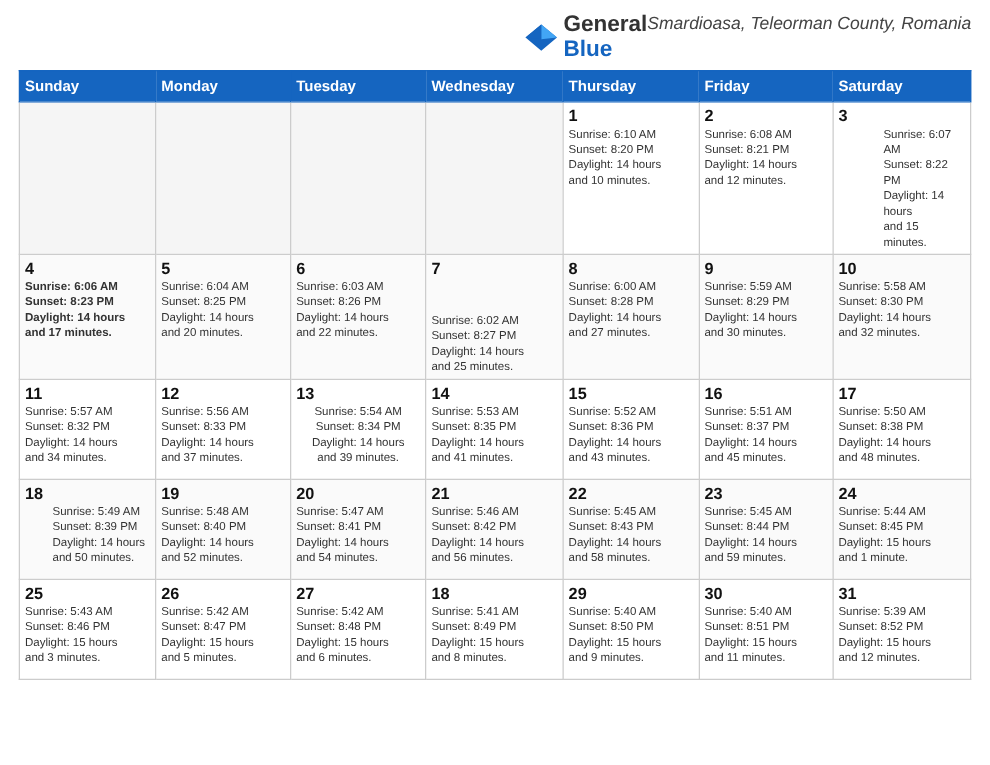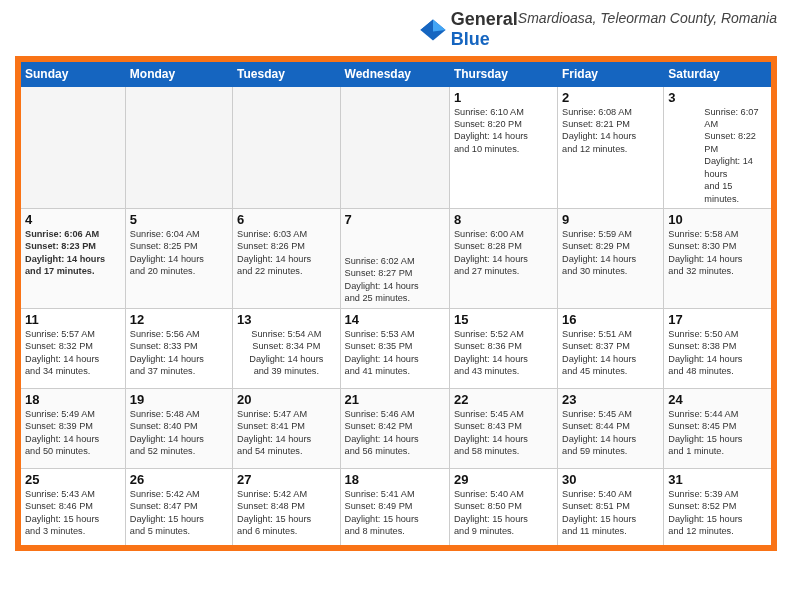--- a/index.html
+++ b/index.html
@@ -53,21 +53,21 @@
       color: #222;
     }
     .subtitle {
       font-size: 14px;
       color: #444;
       font-style: italic;
     }
     .calendar {
       width: 100%;
       border-collapse: collapse;
-      border: 6px solid #f97316;
+      border: 1px solid #f97316;
     }
     .calendar th {
       background: #1565c0;
       color: #fff;
       font-size: 12px;
       font-weight: bold;
       padding: 5px 4px;
       text-align: left;
       border: 1px solid #1565c0;
     }
@@ -262,21 +262,21 @@
             <span class="day-num">17</span>
             <div class="day-info" style="white-space: pre-line;">Sunrise: 5:50 AM
 Sunset: 8:38 PM
 Daylight: 14 hours
 and 48 minutes.</div>
           </td>
         </tr>
         <tr>
           <td>
             <span class="day-num">18</span>
-            <div class="day-info" style="white-space: pre-line;">Sunrise: 5:49 AM
+            <div class="day-info" style="white-space: pre-line; margin-left: 22px;">Sunrise: 5:49 AM
 Sunset: 8:39 PM
 Daylight: 14 hours
 and 50 minutes.</div>
           </td>
           <td>
             <span class="day-num">19</span>
             <div class="day-info" style="white-space: pre-line;">Sunrise: 5:48 AM
 Sunset: 8:40 PM
 Daylight: 14 hours
 and 52 minutes.</div>

